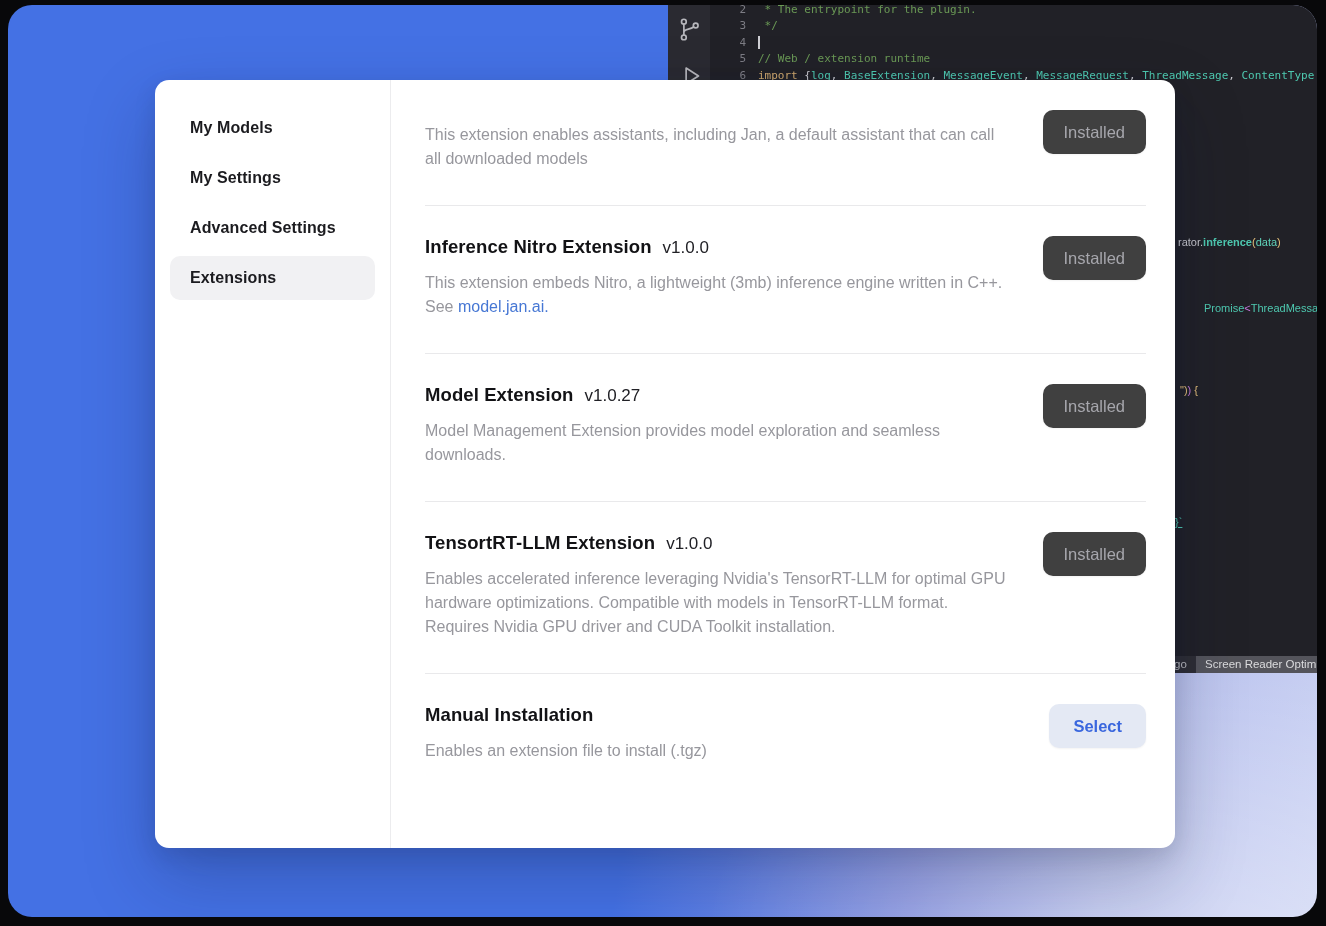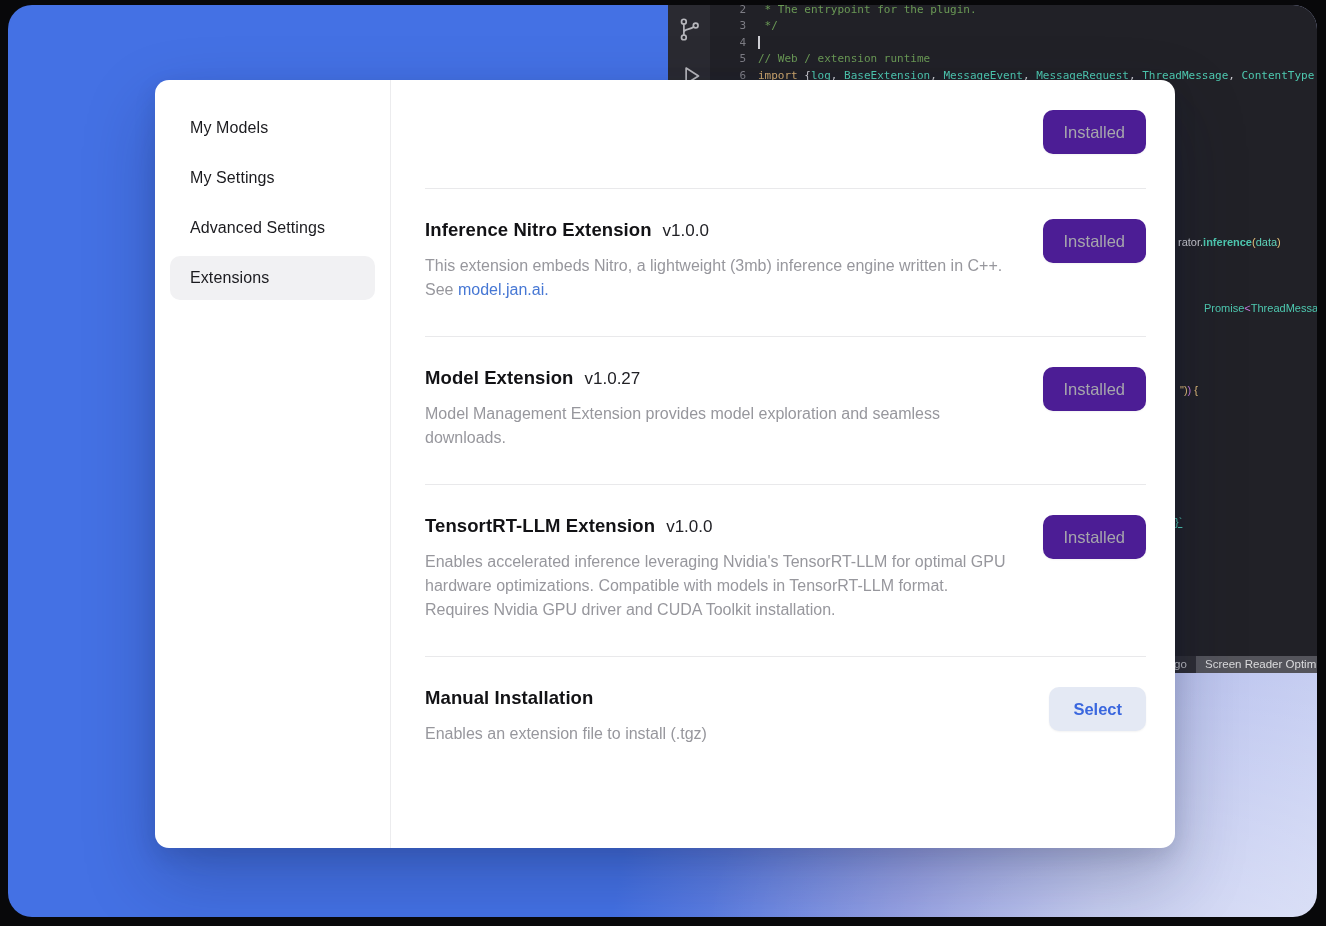--- a/index.html
+++ b/index.html
@@ -37,35 +37,35 @@
 
   .status-bar { position:absolute; left:0; right:0; bottom:0; height:17px; background:#2e2e34; font-size:11.5px; }
   .status-go { position:absolute; left:506px; top:1.5px; color:#b9b9bd; }
   .status-chip { position:absolute; left:528px; top:0; height:17px; line-height:17px; background:#54545b; color:#dcdcde; padding:0 9px; white-space:nowrap; cursor:pointer; }
 
   
   .modal { position:absolute; left:147px; top:75px; width:1020px; height:768px; background:#ffffff; border-radius:14px;
     box-shadow:0 30px 70px rgba(15,23,60,.25), 0 8px 22px rgba(15,23,60,.12); display:flex; overflow:hidden; z-index:10; }
   .sidebar { width:236px; flex:none; border-right:1px solid #ececee; padding:26px 15px 0 15px; }
   .side-item { height:44px; margin-bottom:6px; display:flex; align-items:center; padding-left:20px;
-    font-size:16px; font-weight:400; color:#1b1b1f; border-radius:10px; cursor:pointer; letter-spacing:.1px; }
+    font-size:16px; font-weight:700; color:#1b1b1f; border-radius:10px; cursor:pointer; letter-spacing:.1px; }
   .side-item.active { background:#f1f1f3; }
 
   .content { flex:1; padding:0 29px 0 34px; min-width:0; }
   .ext-row { display:flex; justify-content:space-between; align-items:flex-start; padding:30px 0 34px 0; border-bottom:1px solid #e9e9eb; }
   .ext-row.last { border-bottom:none; }
   .ext-info { width:585px; flex:none; }
   .ext-title-row { display:flex; align-items:baseline; }
   .ext-title { font-size:18.5px; font-weight:700; color:#121215; letter-spacing:.1px; }
   .ext-version { font-size:17px; font-weight:400; color:#212126; margin-left:11px; }
   .ext-desc { margin-top:13px; font-size:16px; line-height:24px; color:#97979d; }
   .ext-desc a { color:var(--link-blue,#4677d4); text-decoration:none; cursor:pointer; }
   .btn { height:44px; padding:0 21px; border:none; border-radius:10px; font-size:16.5px; font-family:inherit;
     cursor:pointer; box-shadow:0 1px 2px rgba(0,0,0,.05); flex:none; }
-  .btn.installed { background:#4c1d95; color:#a6a6ac; font-weight:500; }
+  .btn.installed { background:#404040; color:#a6a6ac; font-weight:500; }
   .btn.select { background:#e4e9f4; color:var(--select-text,#3a67de); font-weight:700; padding:0 24px; }
 </style>
 </head>
 <body>
 
 <div class="stage">
   <div class="desktop">
 
     <div class="editor">
       <div class="activity-bar">
@@ -96,20 +96,21 @@
     <div class="modal">
       <div class="sidebar" id="sidebar">
           <div class="side-item">My Models</div>
           <div class="side-item">My Settings</div>
           <div class="side-item">Advanced Settings</div>
           <div class="side-item active">Extensions</div>
         </div>
       <div class="content" id="content">
           <div class="ext-row">
             <div class="ext-info">
+              <p class="ext-desc"><span>This extension enables assistants, including Jan, a default assistant that can call all downloaded models</span></p>
             </div>
             <button class="btn installed">Installed</button>
           </div>
           <div class="ext-row">
             <div class="ext-info">
               <div class="ext-title-row">
                 <span class="ext-title">Inference Nitro Extension</span>
                 <span class="ext-version">v1.0.0</span>
               </div>
               <p class="ext-desc"><span>This extension embeds Nitro, a lightweight (3mb) inference engine written in C++. See </span><a>model.jan.ai.</a></p>

